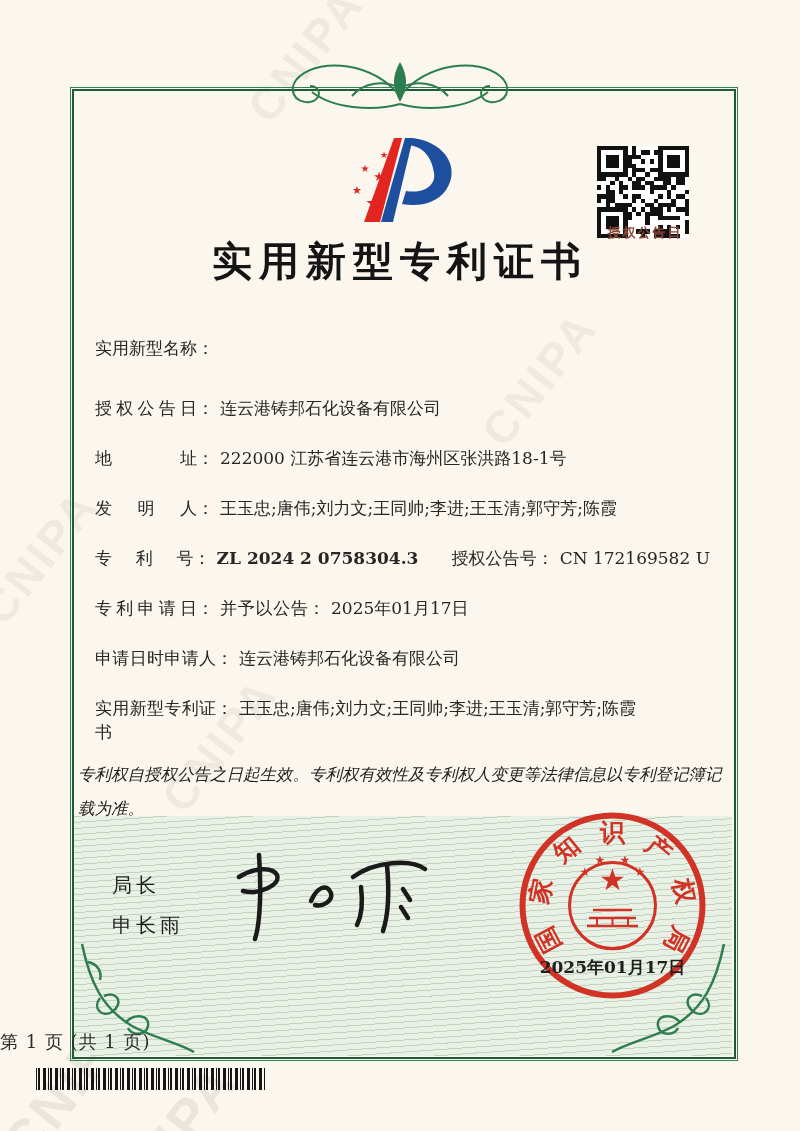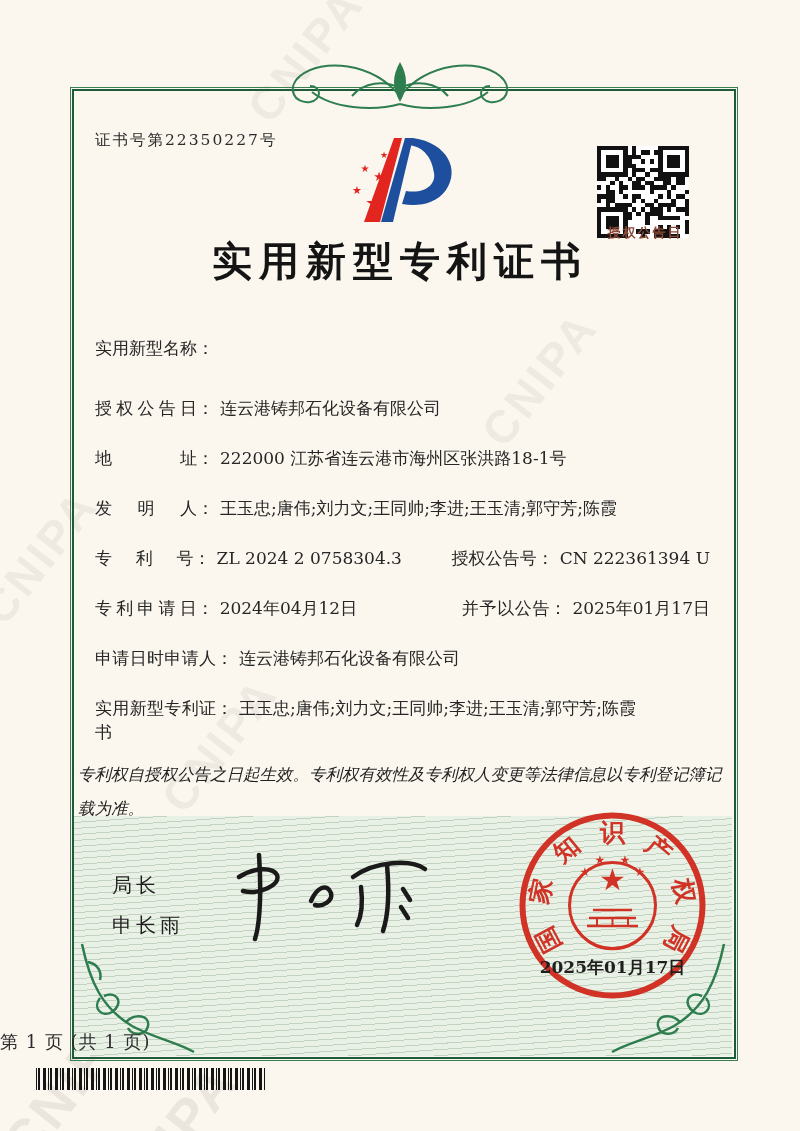--- a/index.html
+++ b/index.html
@@ -37,21 +37,21 @@
 
   
   .fields{position:absolute;left:95px;top:336px;width:615px;font-size:17px;color:#262626;}
   .frow{display:flex;align-items:baseline;line-height:24px;margin-bottom:26px;}
   .frow.gap1{margin-bottom:36px;}
   .flabel{display:inline-block;width:102px;text-align:justify;text-align-last:justify;}
   .flabel.w7{width:121px;}
   .flabel2{display:inline-block;width:88px;text-align:justify;text-align-last:justify;}
   .colon{display:inline-block;margin-right:6px;}
   .fvalue{white-space:nowrap;}
-  .fvalue.fixed{display:inline-block;width:243px;}
+  .fvalue.fixed{display:inline-block;width:243px;font-weight:bold;}
 
   
   .legal{position:absolute;left:78px;top:758px;width:652px;font-size:16.5px;line-height:34px;
          color:#222;font-style:italic;}
   .legal .l1{text-indent:2em;}
 
   
   .director{position:absolute;left:112px;top:872px;font-size:20px;color:#1e1e1e;letter-spacing:4px;}
   .director-name{position:absolute;left:112px;top:912px;font-size:20px;color:#1e1e1e;letter-spacing:4px;}
   .signature{position:absolute;left:215px;top:843px;width:230px;height:105px;}
@@ -102,21 +102,20 @@
     </svg>
   </div>
   <div class="ornament" style="left:610px;top:938px;width:122px;height:118px;transform:scaleX(-1);">
     <svg viewBox="0 0 122 118" width="122" height="118" fill="none" stroke="#2e7d4f" stroke-width="2.5">
       <path d="M8,6 C16,44 28,70 58,88 C80,100 102,104 120,114"></path>
       <path d="M30,58 c14,-6 20,8 8,16 c-10,6 -20,-4 -12,-14"></path>
       <path d="M52,84 c10,-10 24,-6 22,4 c-2,10 -16,10 -20,2"></path>
     </svg>
   </div>
 
-  <div class="certno">证书号第22350227号</div>
 
   <div class="logo">
     <svg viewBox="0 0 140 94" width="140" height="94">
       <polygon points="62,4 70,4 48,88 32,88" fill="#e3251f"></polygon>
       <polygon points="73,4 81,4 61,88 49,88" fill="#1d4f9e"></polygon>
       <path d="M81,4 C116,9 128,36 114,56 C104,70 86,73 70,70 L74,57 C94,60 104,50 102,39 C100,24 92,13 77,11 Z" fill="#1d4f9e"></path>
       <text x="42" y="76" font-size="20" fill="#e3251f" text-anchor="middle">★</text>
       <text x="25" y="60" font-size="11" fill="#e3251f" text-anchor="middle">★</text>
       <text x="47" y="47" font-size="13" fill="#e3251f" text-anchor="middle">★</text>
       <text x="33" y="38" font-size="10" fill="#e3251f" text-anchor="middle">★</text>
@@ -385,26 +384,25 @@
       <span class="flabel">发明人</span>
         <span class="colon">：</span>
       <span class="fvalue">王玉忠;唐伟;刘力文;王同帅;李进;王玉清;郭守芳;陈霞</span>
     </div>
     <div class="frow">
       <span class="flabel">专利号</span>
         <span class="colon">：</span>
       <span class="fvalue fixed">ZL 2024 2 0758304.3</span>
       <span class="flabel2">授权公告号</span>
         <span class="colon">：</span>
-      <span class="fvalue">CN 222361394 U</span>
+      <span class="fvalue">CN 172169582 U</span>
     </div>
     <div class="frow">
       <span class="flabel">专利申请日</span>
         <span class="colon">：</span>
-      <span class="fvalue fixed">2024年04月12日</span>
       <span class="flabel2">并予以公告</span>
         <span class="colon">：</span>
       <span class="fvalue">2025年01月17日</span>
     </div>
     <div class="frow">
       <span class="flabel w7">申请日时申请人</span>
         <span class="colon">：</span>
       <span class="fvalue">连云港铸邦石化设备有限公司</span>
     </div>
     <div class="frow">

